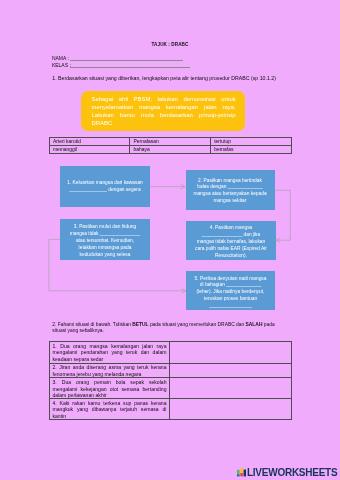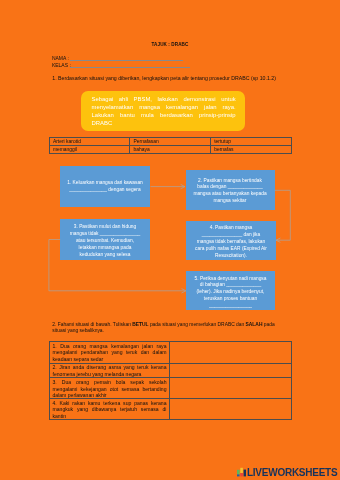--- a/index.html
+++ b/index.html
@@ -1,18 +1,18 @@
 <!DOCTYPE html>
 <html><head>
 <meta charset="utf-8">
 <style>
   *{box-sizing:border-box;}
   html,body{margin:0;padding:0;width:340px;height:480px;background:#ffffff;
     font-family:"Liberation Sans",sans-serif;overflow:hidden;}
-  .page{position:absolute;left:0;top:0;width:340px;height:480px;background:#f97316;}
+  .page{position:absolute;left:0;top:0;width:340px;height:480px;background:#f0abfc;}
 
   .title{position:absolute;left:48.6px;top:41.5px;width:242.8px;text-align:center;
     font-size:4.6px;font-weight:bold;color:#111;letter-spacing:0.1px;}
 
   .lbl{position:absolute;font-size:5.0px;color:#111;white-space:nowrap;}
   .uline{position:absolute;height:0;border-top:0.8px solid #8a8a8a;}
 
   .q1{position:absolute;left:52.3px;top:75.3px;font-size:5.22px;color:#111;white-space:nowrap;}
 
   .orangebox{position:absolute;left:81px;top:91px;width:164px;height:40px;

